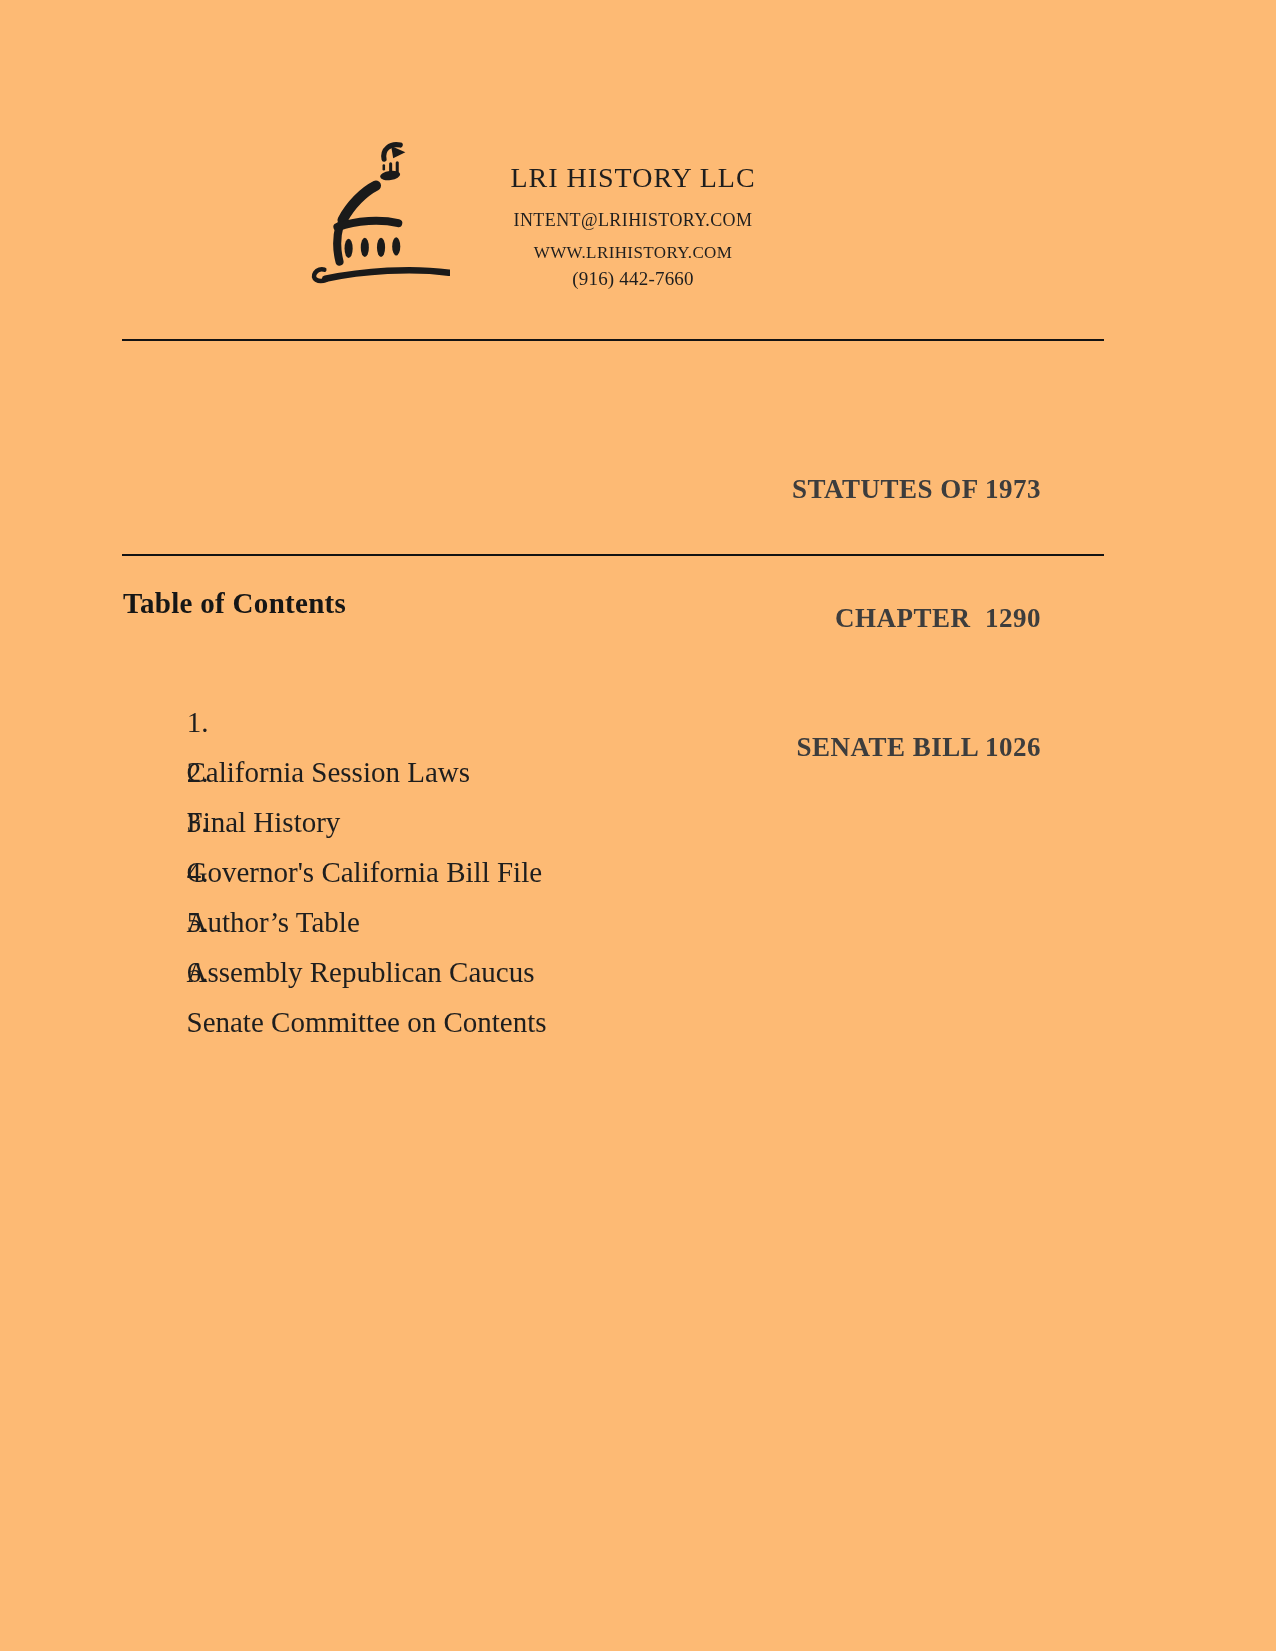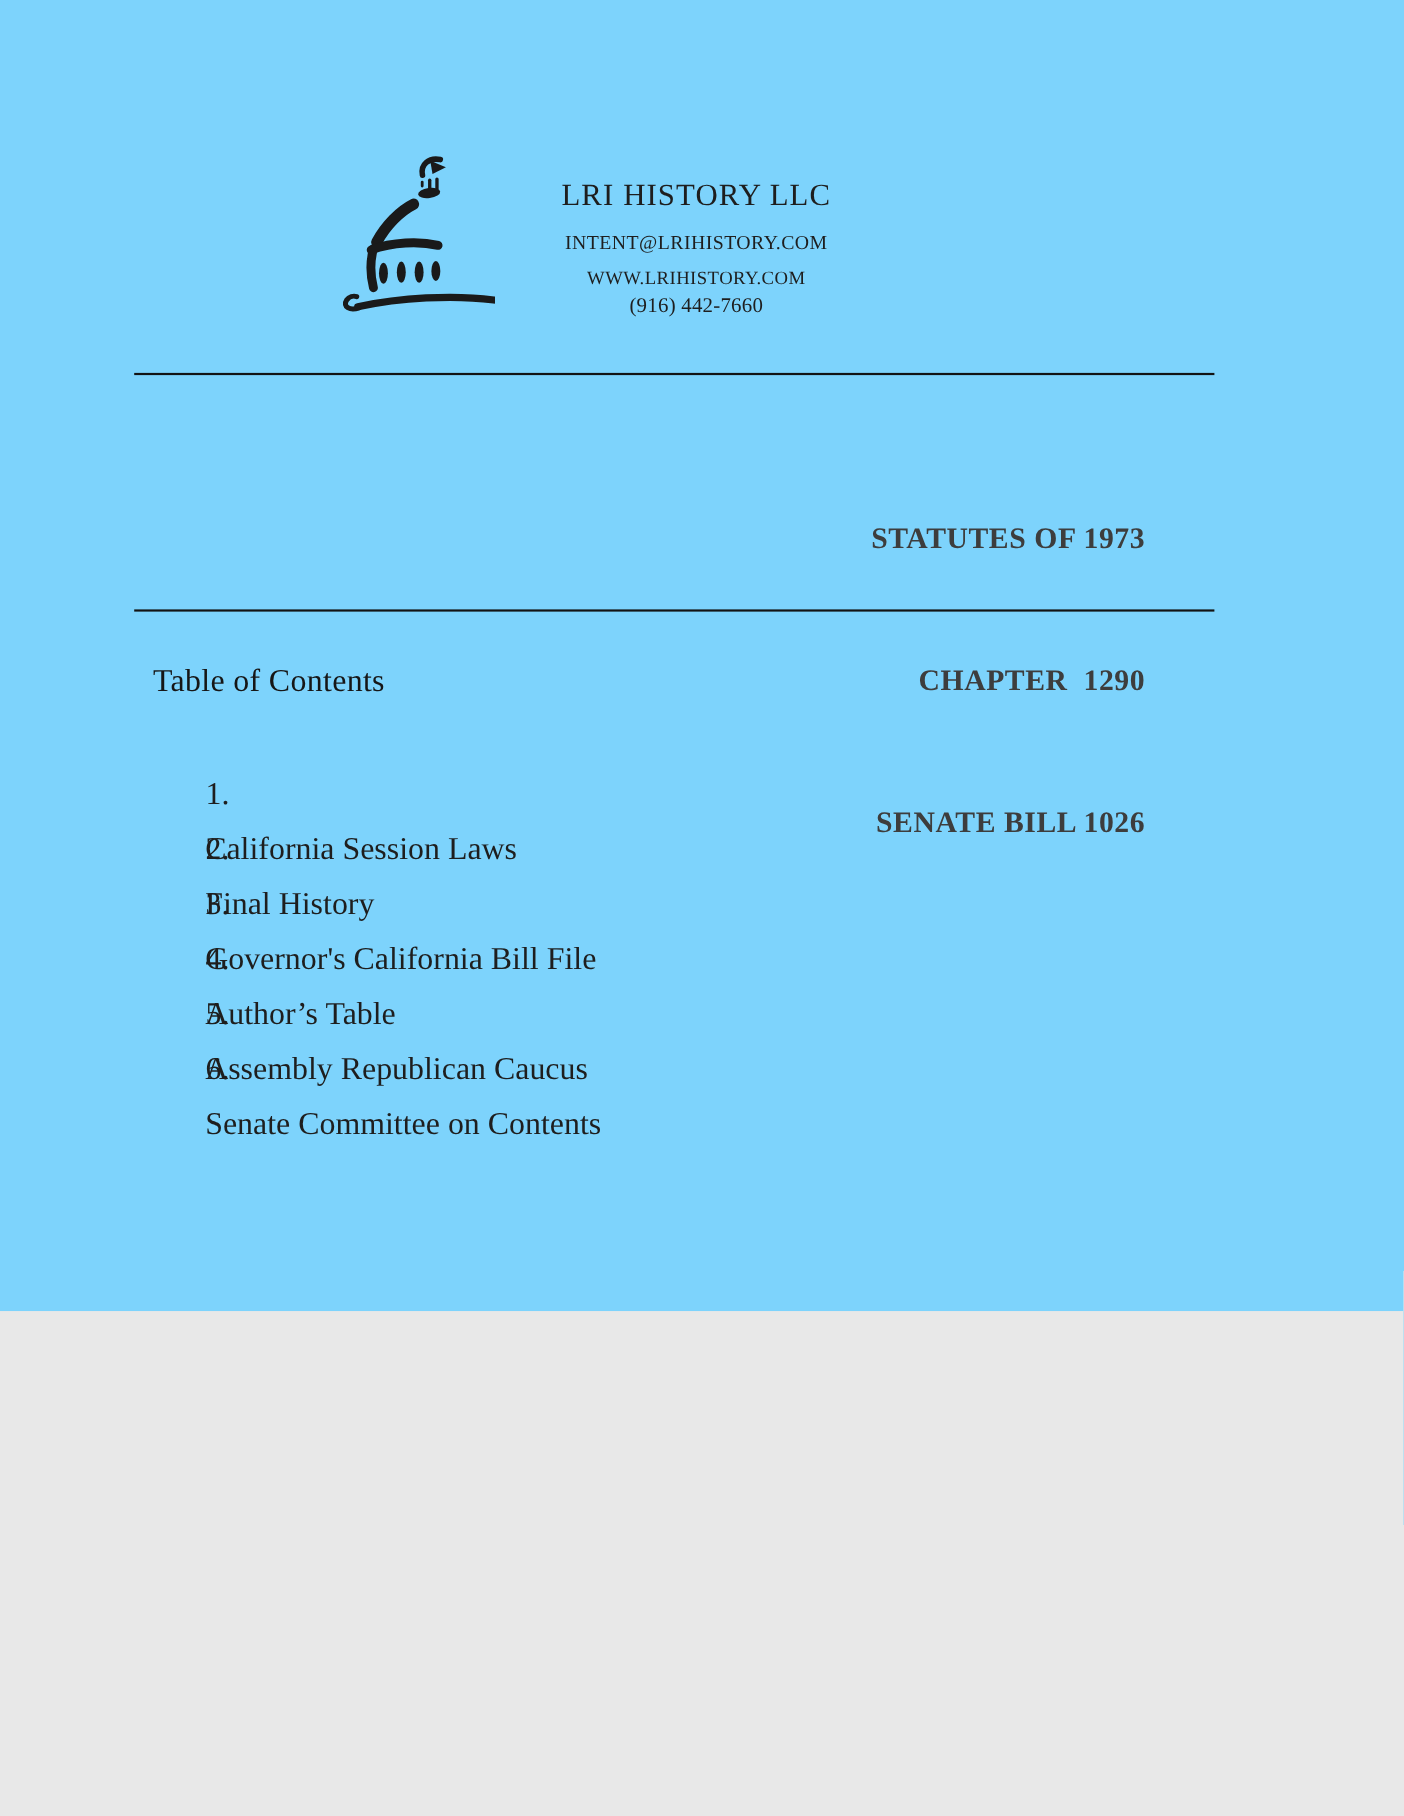--- a/index.html
+++ b/index.html
@@ -1,21 +1,21 @@
 <!DOCTYPE html>
 <html><head>
 <meta charset="utf-8">
 <style>
   html, body { margin: 0; padding: 0; background: #e8e8e8; }
   .page {
     position: relative;
     width: 1276px;
-    height: 1192px;
+    height: 1651px;
     margin: 0 auto;
-    background: #7dd3fc;
+    background: #fdba74;
     font-family: "Liberation Serif", serif;
     color: #1e1e1e;
     overflow: hidden;
   }
 
   
   .logo {
     position: absolute;
     left: 308px;
     top: 140px;
@@ -59,23 +59,23 @@
     letter-spacing: 0.5px;
     color: #3d3d3d;
     white-space: pre;
   }
 
   
   .toc-heading {
     position: absolute;
     left: 123px;
     top: 589px;
-    margin: 16px;
+    margin: 0;
     font-size: 29px;
-    font-weight: normal;
+    font-weight: bold;
     letter-spacing: 0.3px;
     line-height: 1;
     color: #161616;
   }
   .toc-list {
     position: absolute;
     left: 120px;
     top: 647px;
     margin: 0;
     padding: 0;

